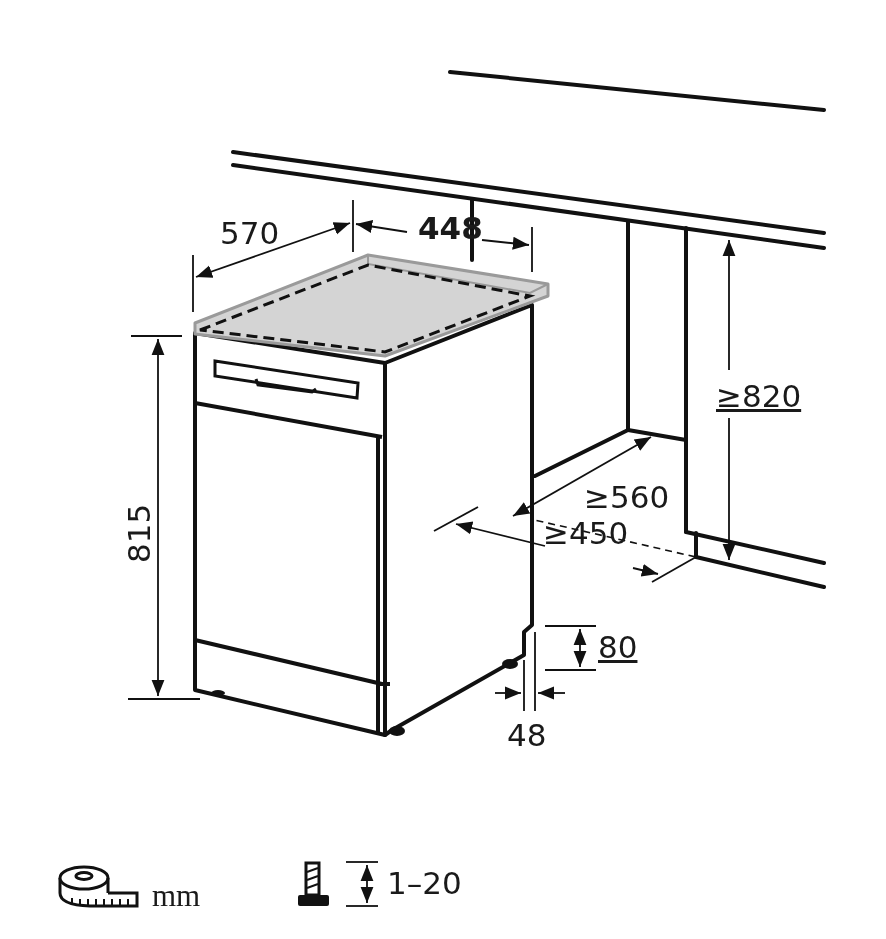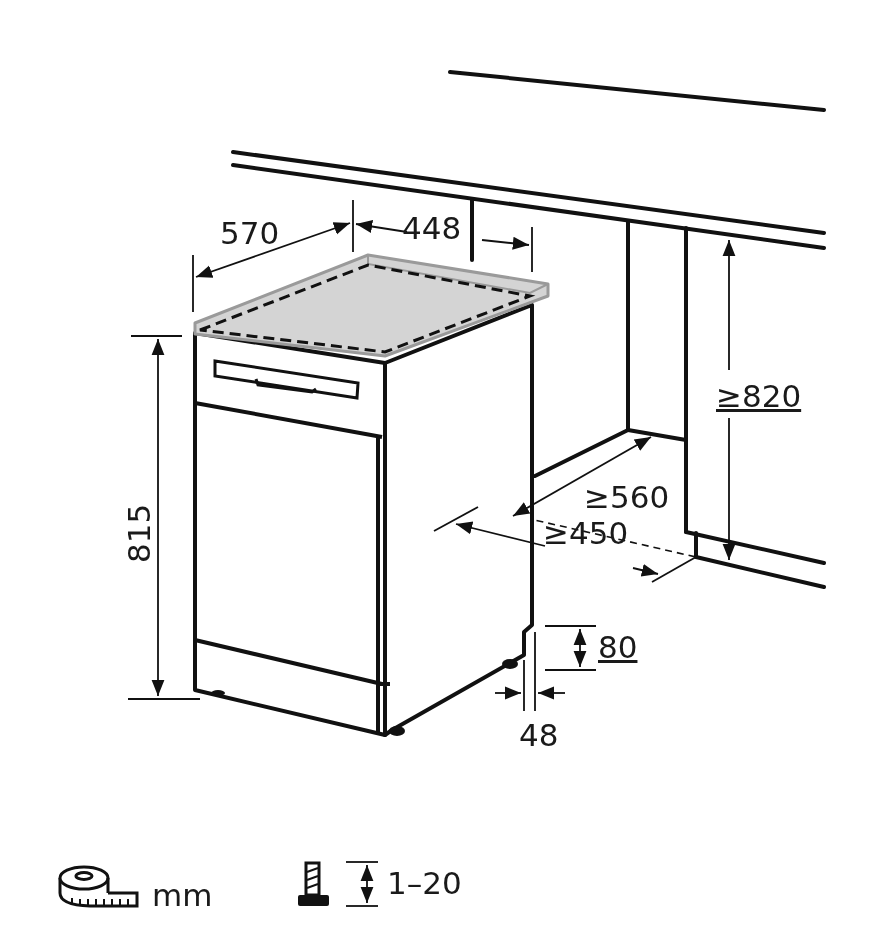--- a/index.html
+++ b/index.html
@@ -141,23 +141,23 @@
     <rect x="298" y="895" width="31" height="11" rx="2" fill="#111"></rect>
   </g>
   <g stroke="#111" stroke-width="1.8" fill="none">
     <line x1="346" y1="862" x2="378" y2="862"></line>
     <line x1="346" y1="906" x2="378" y2="906"></line>
     <line x1="367" y1="865" x2="367" y2="903" marker-start="url(#ah)" marker-end="url(#ah)"></line>
   </g>
 </svg>
 
   <div class="lbl" style="left:220px;top:218px;">570</div>
-  <div class="lbl" style="left:402px;top:213px;">448</div>
+  <div class="lbl" style="left:418px;top:213px;font-weight:bold;">448</div>
   <div class="lbl rot" style="left:124px;top:563px;">815</div>
   <div class="lbl" style="left:716px;top:381px;text-decoration:underline;">≥820</div>
   <div class="lbl" style="left:584px;top:482px;text-align:right;">≥560</div>
   <div class="lbl" style="left:543px;top:518px;">≥450</div>
   <div class="lbl" style="left:598px;top:632px;text-decoration:underline;">80</div>
-  <div class="lbl" style="left:507px;top:720px;margin-left:12px;">48</div>
+  <div class="lbl" style="left:507px;top:720px;">48</div>
 
-  <div class="legend-txt" style="left:152px;top:880px;">mm</div>
+  <div class="legend-txt" style="left:152px;top:880px;font-family:Liberation Serif, serif;">mm</div>
   <div class="legend-txt" style="left:387px;top:868px;">1–20</div>
 </div>
 
 </body></html>

